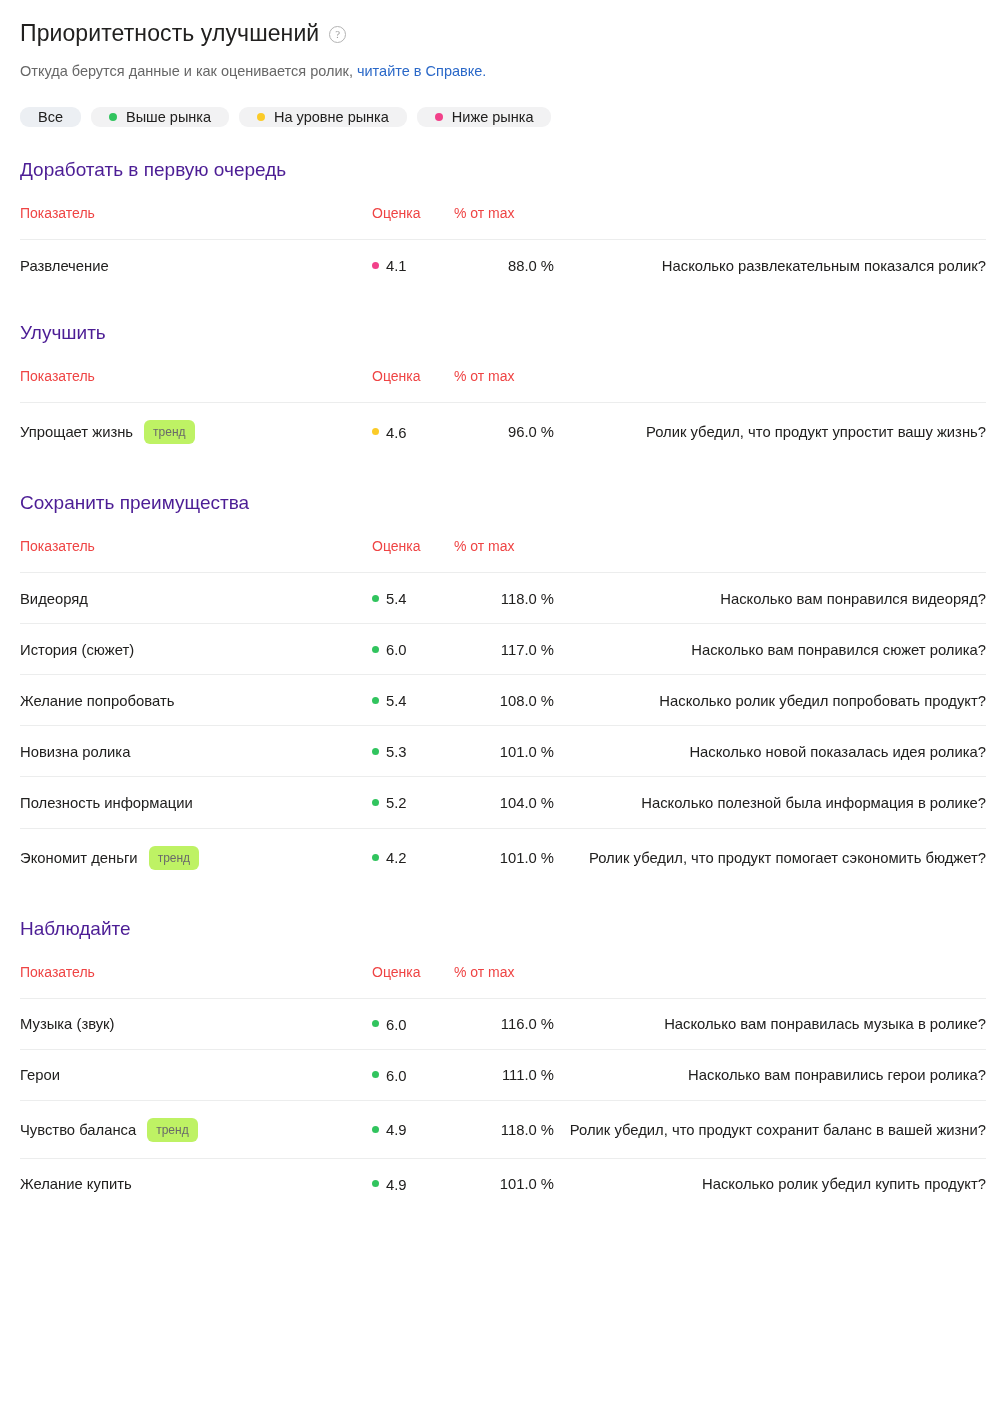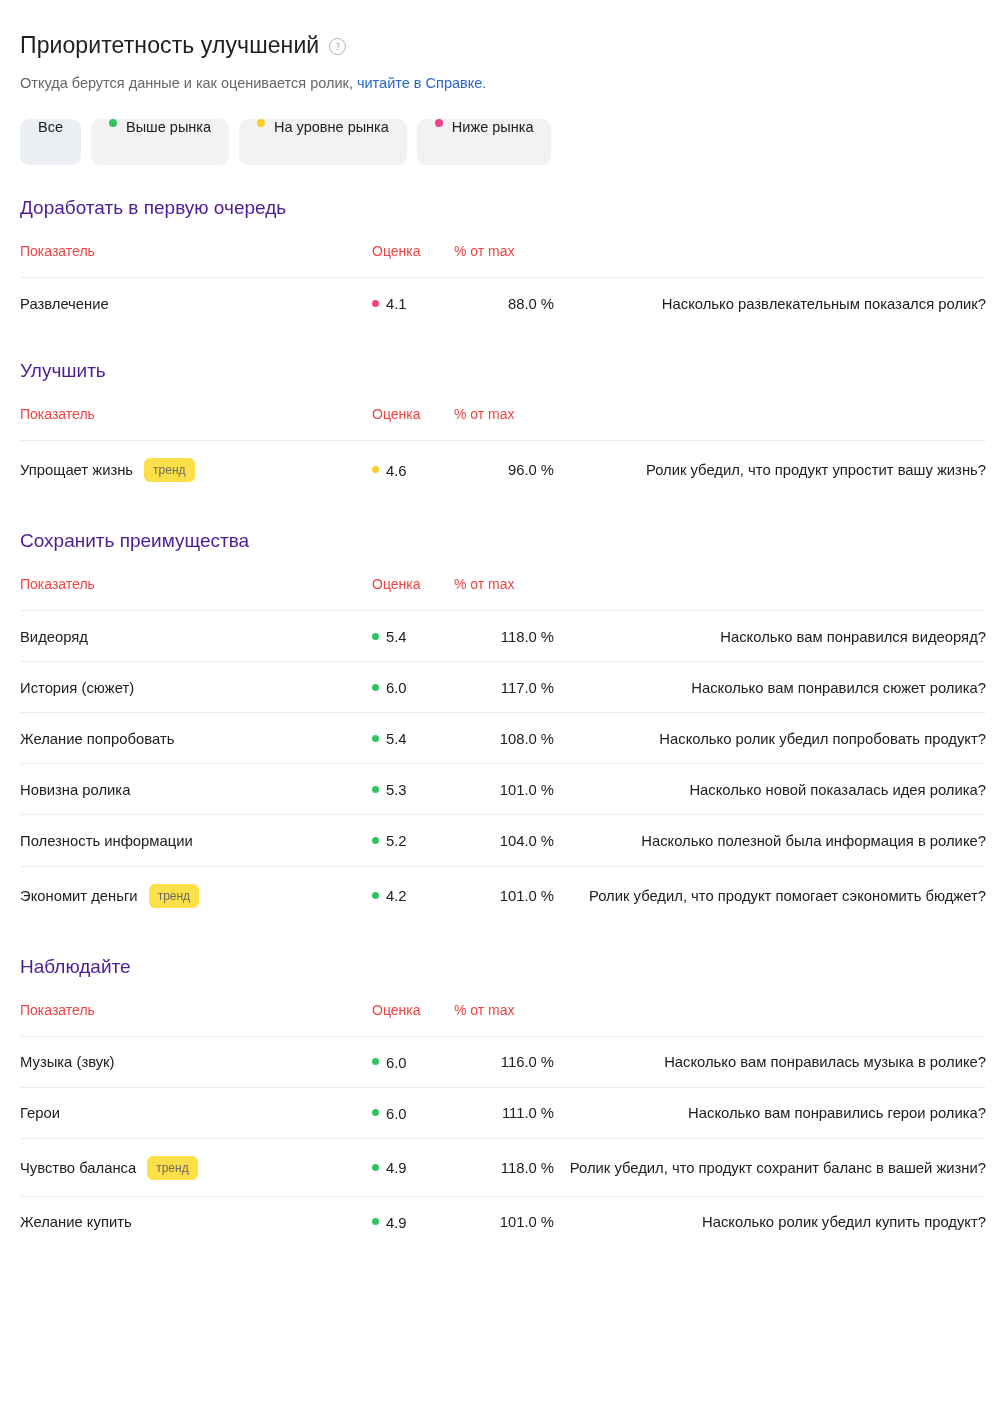--- a/index.html
+++ b/index.html
@@ -11,21 +11,20 @@
     color: #1a1a1a;
   }
   body {
     width: 1006px;
     min-height: 1415px;
     position: relative;
   }
   .page {
     padding: 18px 20px 0 20px;
     width: 1006px;
-    margin-top: 12px;
   }
 
   
   .page-header {
     display: flex;
     align-items: center;
     gap: 10px;
   }
   .page-title {
     font-size: 23px;
@@ -60,24 +59,25 @@
   }
 
   
   .filters {
     display: flex;
     gap: 10px;
     margin-top: 26px;
     align-items: center;
   }
   .chip {
-    height: 46px;
+    height: 20px;
     border-radius: 9px;
     background: #f2f2f3;
     display: inline-flex;
+    align-items: center;
     gap: 9px;
     padding: 0 18px;
     font-size: 14.5px;
     color: #21201f;
     cursor: pointer;
     border: none;
     font-family: "Liberation Sans", sans-serif;
     white-space: nowrap;
   }
   .chip.active {
@@ -127,21 +127,21 @@
   col.c-score { width: 82px; }
   col.c-pct   { width: 100px; }
   col.c-desc  { width: 432px; }
 
   .name-cell {
     display: flex;
     align-items: center;
     gap: 11px;
   }
   .trend-badge {
-    background: #fde047;
+    background: #bef264;
     color: #6a6a6a;
     font-size: 12px;
     line-height: 14px;
     border-radius: 6px;
     padding: 5px 9px;
     display: inline-block;
     white-space: nowrap;
   }
   .score-cell {
     text-align: left;

